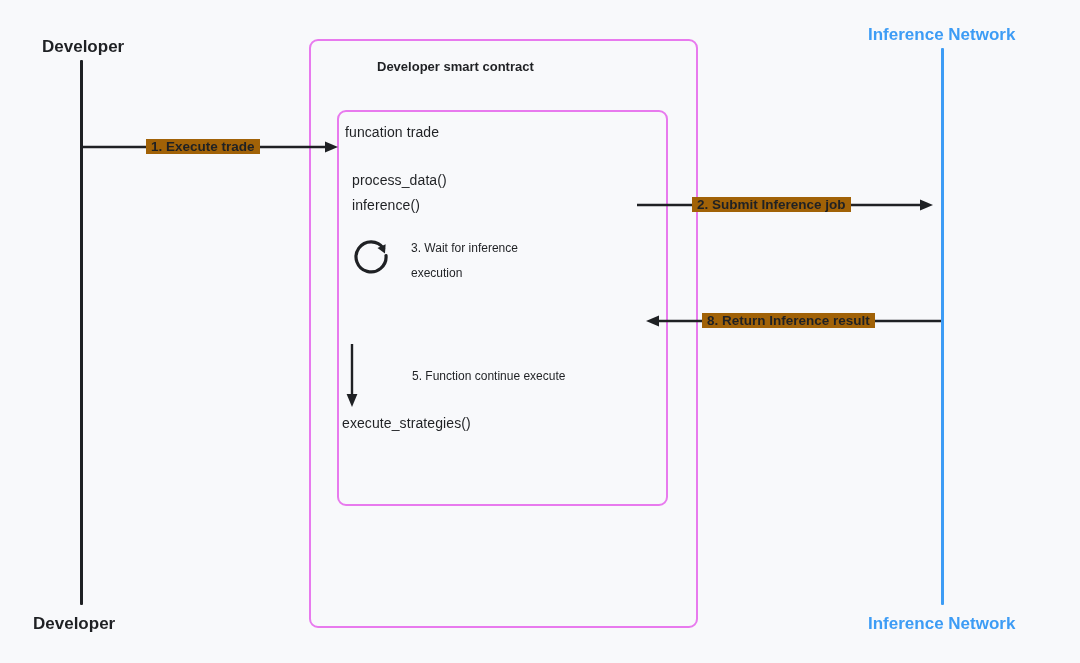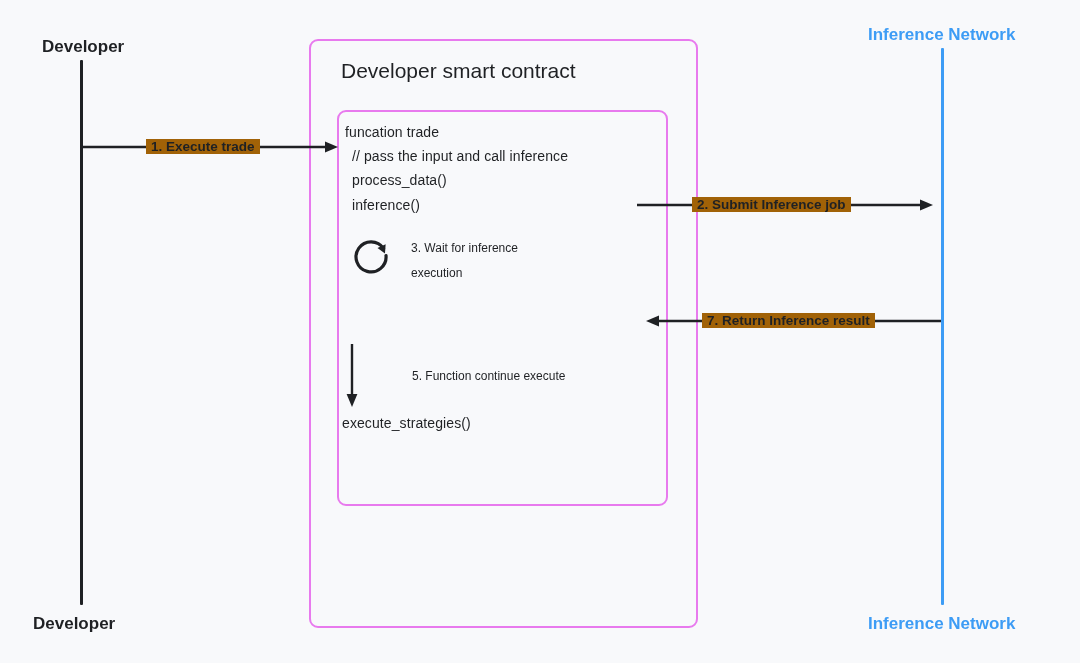--- a/index.html
+++ b/index.html
@@ -36,24 +36,25 @@
   }
   .box {
     position: absolute;
     border: 2.5px solid #e87aee;
     border-radius: 9px;
     background: transparent;
     box-sizing: border-box;
   }
   .box-title {
     position: absolute;
-    font-size: 21px;
-    font-weight: 400;
+    font-size: 13px;
+    font-weight: 700;
     color: #1f2124;
     white-space: nowrap;
+    margin-left: 36px;
   }
   .code-line {
     position: absolute;
     font-size: 14px;
     font-weight: 400;
     color: #1f2124;
     white-space: nowrap;
     letter-spacing: 0.1px;
   }
   .msg-label {
@@ -91,21 +92,20 @@
   <div class="lifeline-label blue" style="left:868px; top:25px;">Inference Network</div>
   <div class="lifeline blue" style="left:941px; top:48px; height:557px;"></div>
   <div class="lifeline-label blue" style="left:868px; top:614px;">Inference Network</div>
 
   <div class="box" style="left:309px; top:39px; width:389px; height:589px;"></div>
   <div class="box-title" style="left:341px; top:59px;">Developer smart contract</div>
 
   <div class="box" style="left:337px; top:110px; width:331px; height:396px;"></div>
 
   <div class="code-line" style="left:345px; top:124px;">funcation trade</div>
-  <div class="code-line" style="left:352px; top:148px;">// pass the input and call inference</div>
   <div class="code-line" style="left:352px; top:172px;">process_data()</div>
   <div class="code-line" style="left:352px; top:197px;">inference()</div>
 
   <svg class="arrow-svg" style="left:348px; top:232px;" width="48" height="48" viewBox="0 0 48 48">
     <path d="M 35.5 16.5 A 15 15 0 1 0 38 23.5" fill="none" stroke="#1f2124" stroke-width="3.2" stroke-linecap="round"></path>
     <path d="M 29.5 16.0 L 37.6 12.2 L 37.0 21.4 Z" fill="#1f2124"></path>
   </svg>
   <div class="note-text" style="left:411px; top:236px;">3. Wait for inference</div>
   <div class="note-text" style="left:411px; top:261px;">execution</div>
 
@@ -126,15 +126,15 @@
   <svg class="arrow-svg" style="left:635px; top:194px;" width="300" height="22" viewBox="0 0 300 22">
     <line x1="2" y1="11" x2="288" y2="11" stroke="#1f2124" stroke-width="2.4"></line>
     <path d="M 298 11 L 285 5.4 L 285 16.6 Z" fill="#1f2124"></path>
   </svg>
   <div class="msg-label" style="left:692px; top:197px;">2. Submit Inference job</div>
 
   <svg class="arrow-svg" style="left:645px; top:310px;" width="297" height="22" viewBox="0 0 297 22">
     <line x1="12" y1="11" x2="296" y2="11" stroke="#1f2124" stroke-width="2.4"></line>
     <path d="M 1 11 L 14 5.4 L 14 16.6 Z" fill="#1f2124"></path>
   </svg>
-  <div class="msg-label" style="left:702px; top:313px;">7. Return Inference result</div>
+  <div class="msg-label" style="left:702px; top:313px;">8. Return Inference result</div>
 
 </div>
 
 </body></html>

